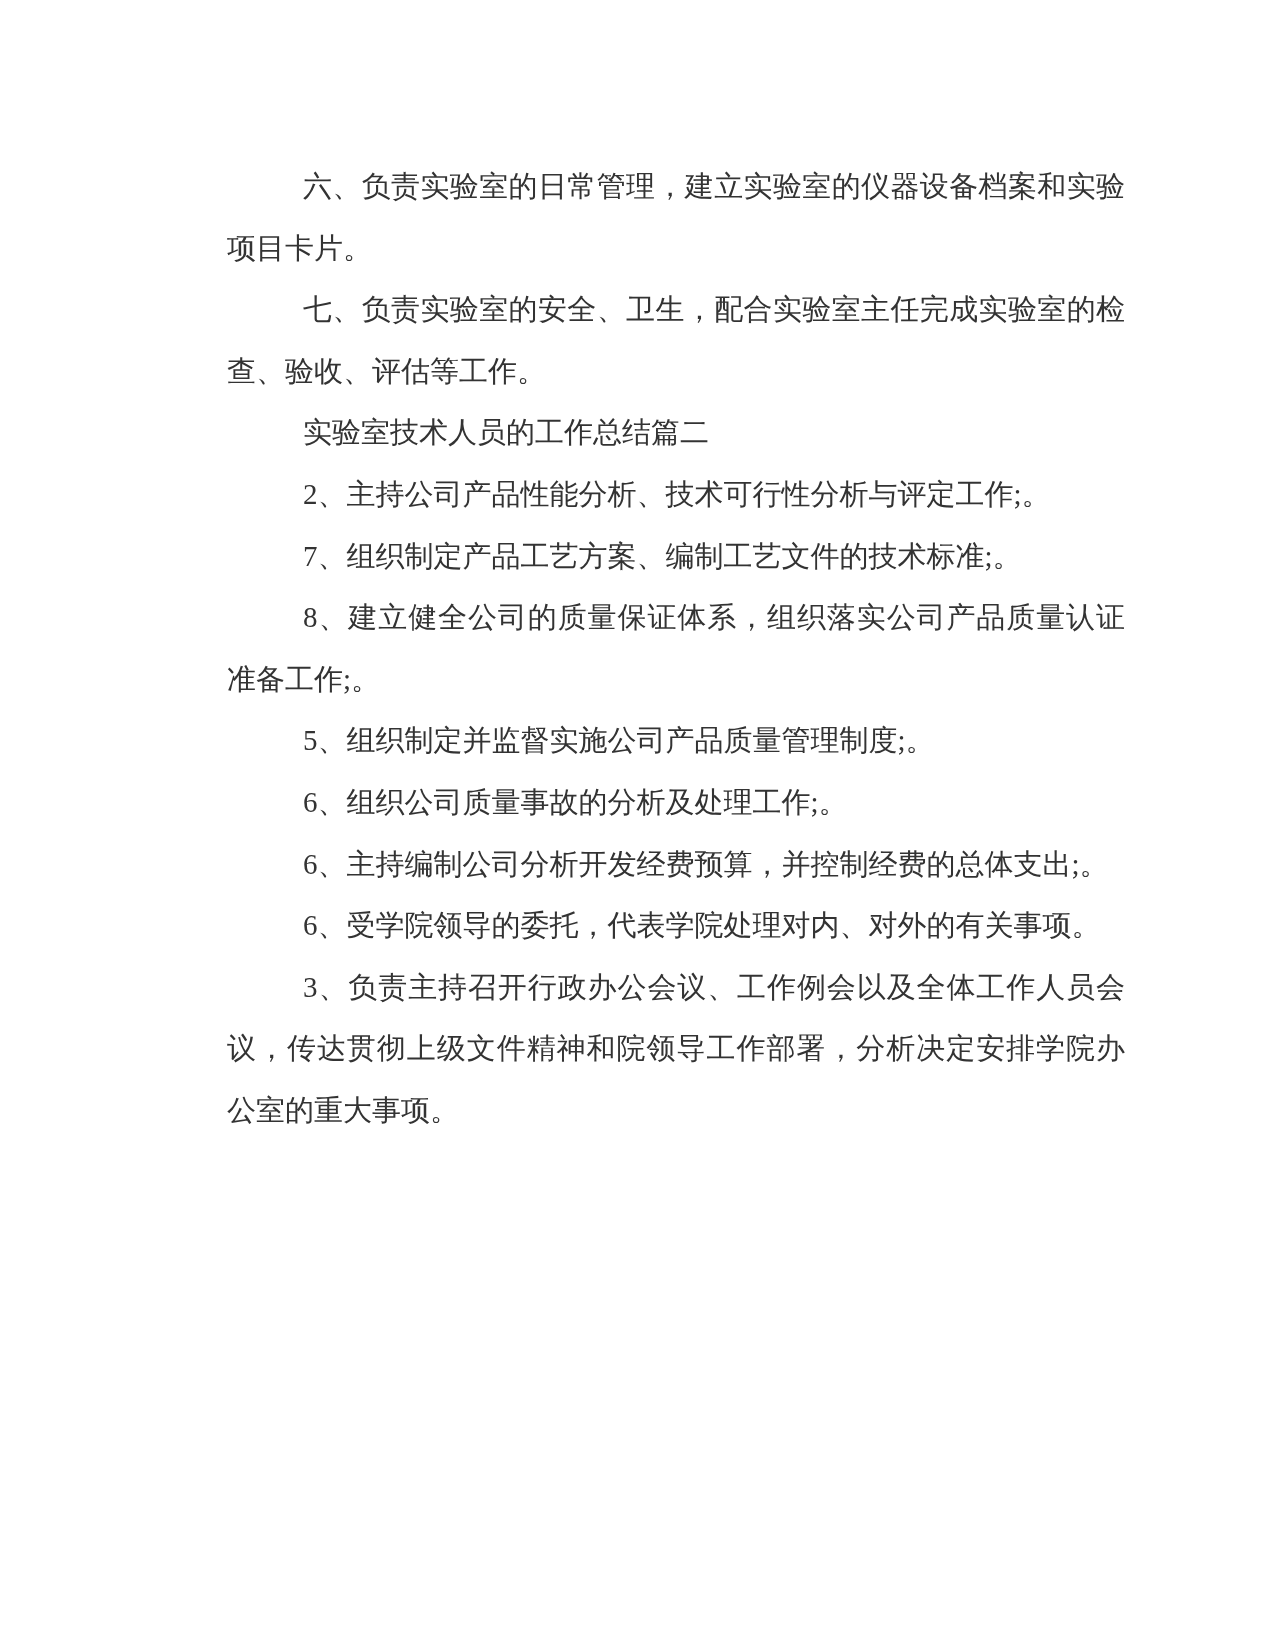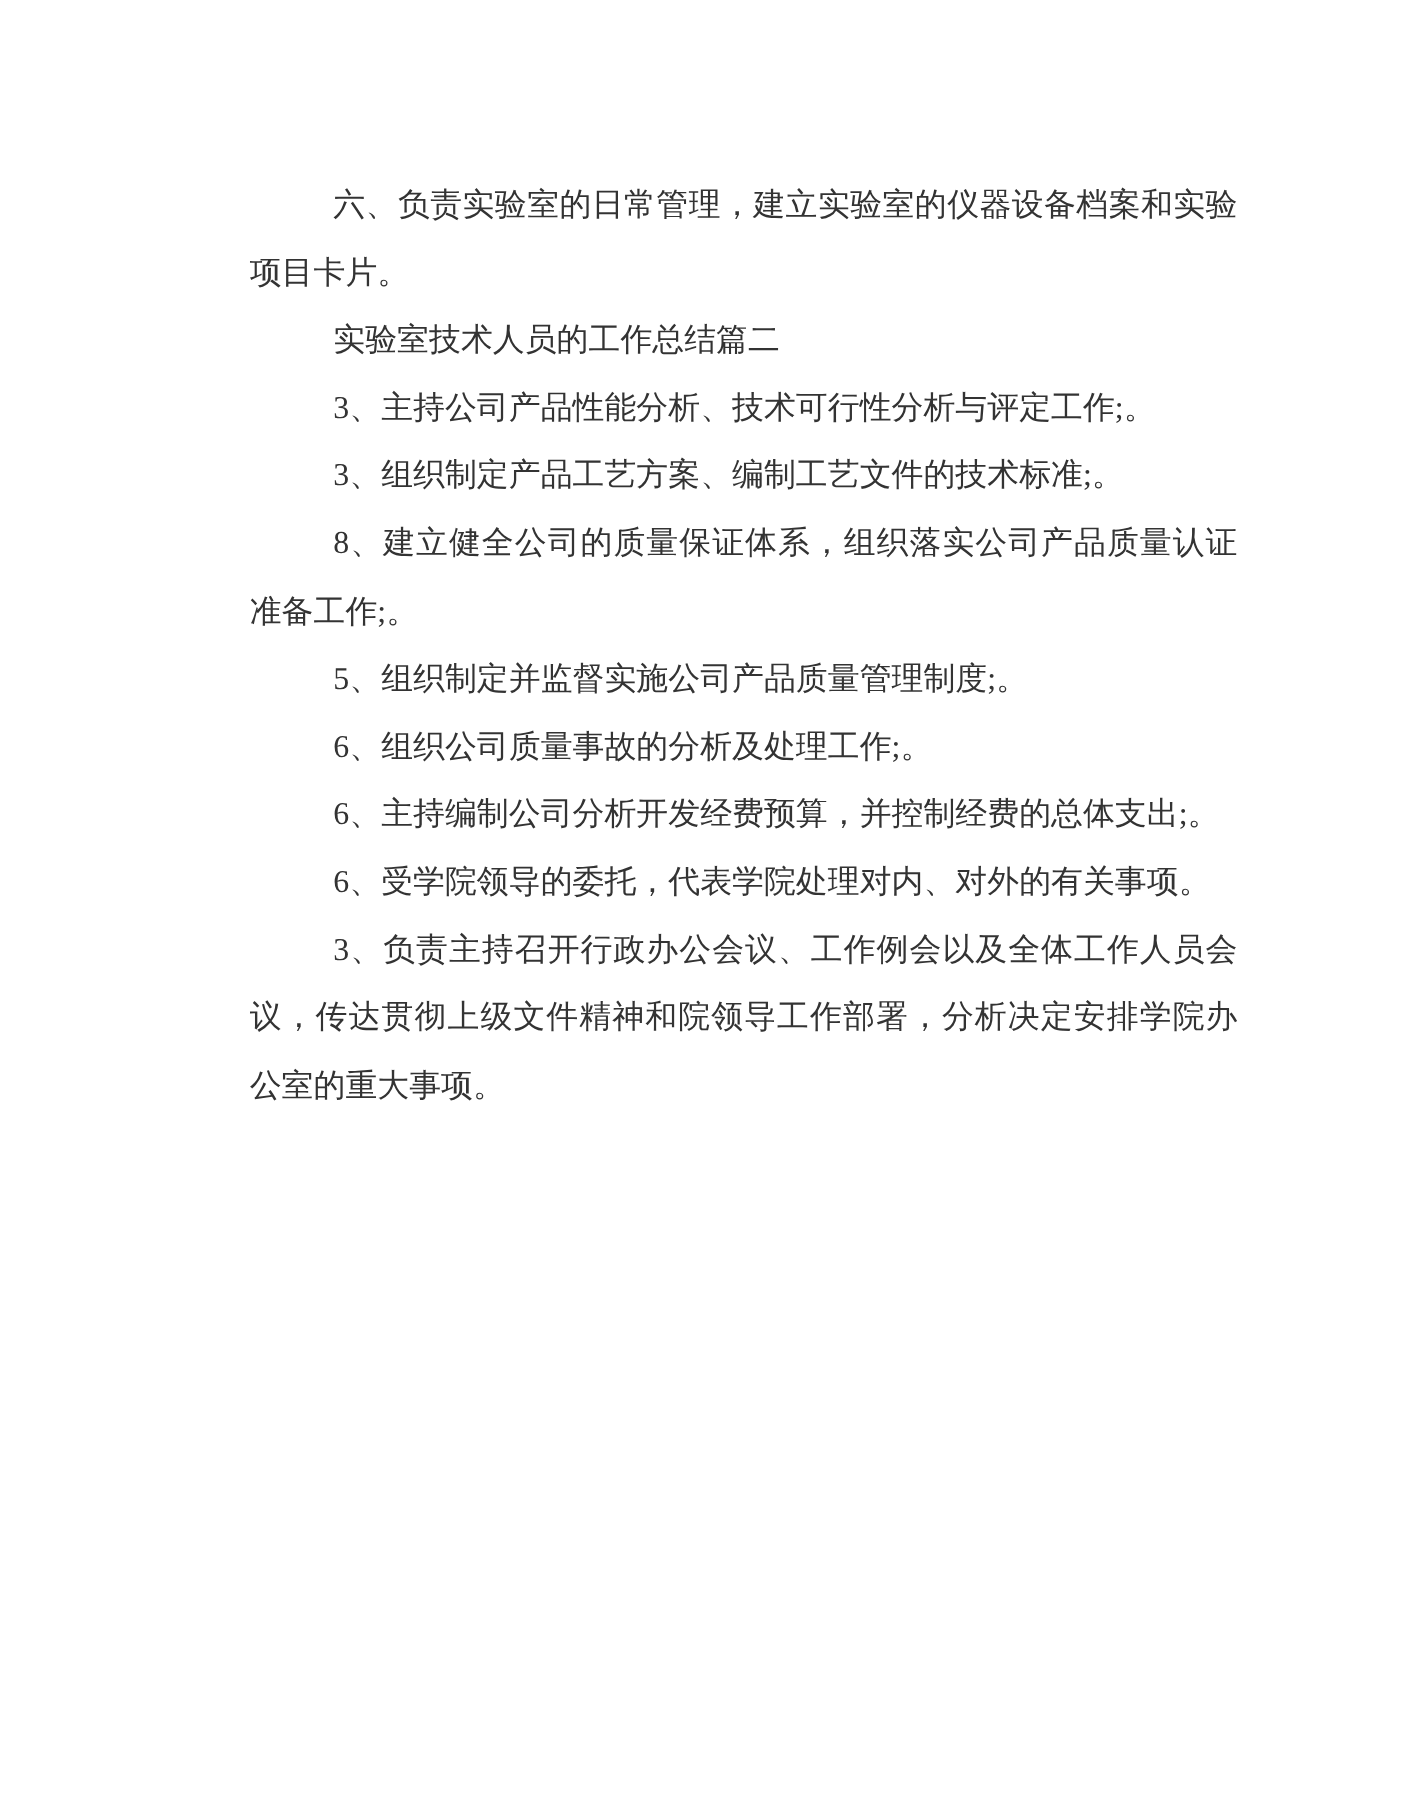--- a/index.html
+++ b/index.html
@@ -33,23 +33,24 @@
     text-indent: 76px;
     word-break: normal;
   }
 </style>
 </head>
 <body>
 
 <div class="page">
   <div class="content">
       <p class="para">六、负责实验室的日常管理，建立实验室的仪器设备档案和实验项目卡片。</p>
+      <p class="para">七、负责实验室的安全、卫生，配合实验室主任完成实验室的检查、验收、评估等工作。</p>
       <p class="para">实验室技术人员的工作总结篇二</p>
-      <p class="para">3、主持公司产品性能分析、技术可行性分析与评定工作;。</p>
-      <p class="para">3、组织制定产品工艺方案、编制工艺文件的技术标准;。</p>
+      <p class="para">2、主持公司产品性能分析、技术可行性分析与评定工作;。</p>
+      <p class="para">7、组织制定产品工艺方案、编制工艺文件的技术标准;。</p>
       <p class="para">8、建立健全公司的质量保证体系，组织落实公司产品质量认证准备工作;。</p>
       <p class="para">5、组织制定并监督实施公司产品质量管理制度;。</p>
       <p class="para">6、组织公司质量事故的分析及处理工作;。</p>
       <p class="para">6、主持编制公司分析开发经费预算，并控制经费的总体支出;。</p>
       <p class="para">6、受学院领导的委托，代表学院处理对内、对外的有关事项。</p>
       <p class="para">3、负责主持召开行政办公会议、工作例会以及全体工作人员会议，传达贯彻上级文件精神和院领导工作部署，分析决定安排学院办公室的重大事项。</p>
     </div>
 </div>
 
 </body></html>

